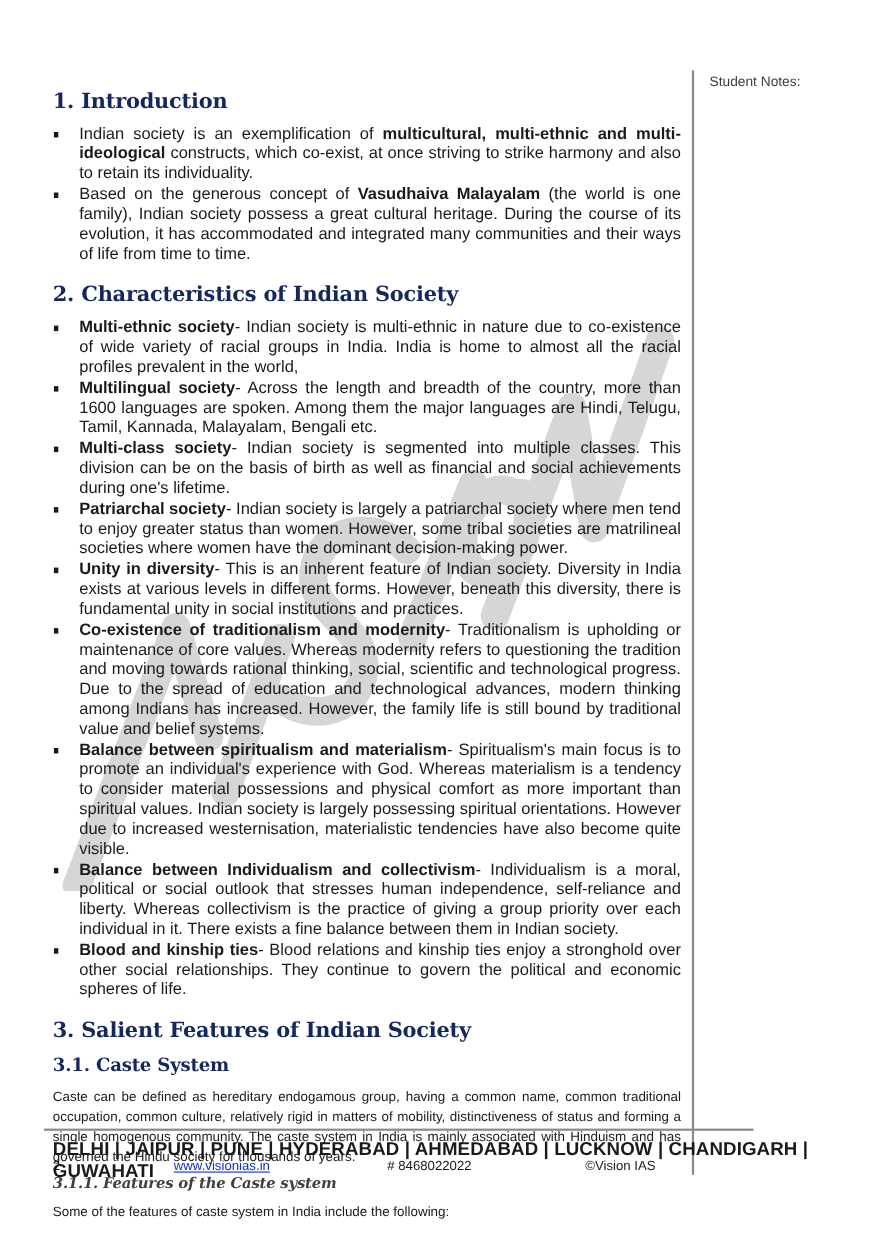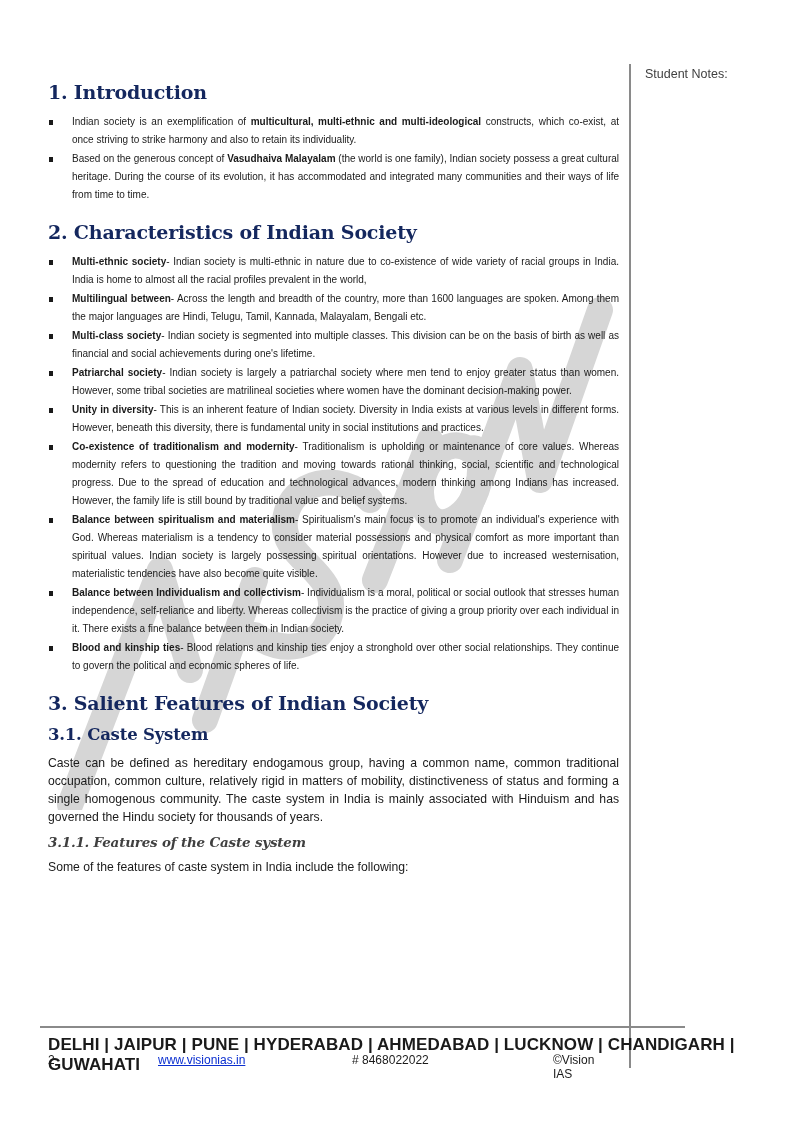--- a/index.html
+++ b/index.html
@@ -6,32 +6,32 @@
   body { width:794px; height:1123px; position:relative; overflow:hidden; font-family:"Liberation Sans", sans-serif; color:#1a1a1a; }
   .page { position:absolute; left:0; top:0; width:794px; height:1123px; }
   .watermark { position:absolute; left:40px; top:250px; width:590px; height:560px; pointer-events:none; z-index:0; }
   .main { position:absolute; left:48px; top:64px; width:571px; z-index:1; }
   .vline { position:absolute; left:629px; top:64px; width:2px; height:1004px; background:#8a8a8a; z-index:1; }
   .notes-label { position:absolute; left:645px; top:67px; font-size:12.5px; color:#404040; z-index:1; }
   h1 { font-family:"DejaVu Serif", serif; font-weight:bold; color:#14275e; font-size:19px; margin:15px 0 8px 0; letter-spacing:-0.2px; line-height:26px; }
   h2 { font-family:"DejaVu Serif", serif; font-weight:bold; color:#14275e; font-size:16.5px; margin:2px 0 8px 0; line-height:22px; letter-spacing:-0.2px; }
   h3 { font-family:"DejaVu Serif", serif; font-weight:bold; font-style:italic; color:#404040; font-size:13.5px; margin:6px 0 6px 0; line-height:20px; letter-spacing:-0.2px; }
   ul { list-style:none; margin:0 0 6px 0; padding:0; }
-  li { position:relative; padding-left:24px; font-size:10px; line-height:18px; text-align:justify; margin-bottom:1px; }
+  li { position:relative; padding-left:24px; font-size:15px; line-height:18px; text-align:justify; margin-bottom:1px; }
   li .bullet { position:absolute; left:1px; top:7px; width:4px; height:5px; background:#1a1a1a; }
   p { font-size:12.2px; line-height:18px; text-align:justify; margin:0 0 6px 0; }
   b { font-weight:bold; }
   .footer-rule { position:absolute; left:40px; top:1026px; width:645px; height:2px; background:#8a8a8a; z-index:1; }
   .footer-cities { position:absolute; left:48px; top:1035px; font-size:17px; font-weight:bold; color:#1a1a1a; letter-spacing:0.1px; z-index:1; }
   .footer-row { position:absolute; left:48px; top:1053px; width:560px; height:16px; font-size:12px; color:#1a1a1a; z-index:1; }
   .footer-row span { position:absolute; top:0; }
   .f-page { left:0; }
   .f-url { left:110px; color:#0b2fd0; text-decoration:underline;text-align:center; }
   .f-phone { left:304px; }
-  .f-copy { left:505px; }
+  .f-copy { left:484px; }
 </style>
 </head>
 <body>
 
 <div class="page">
 
   <svg class="watermark" viewBox="0 0 590 560">
     <g fill="none" stroke="#cfcfcf" stroke-width="26" stroke-linecap="round" stroke-linejoin="round" opacity="0.85">
       <path d="M30 555 L120 320 L150 420"></path>
       <path d="M165 470 L215 330"></path>
@@ -58,21 +58,21 @@
           <span class="bullet"></span>
           <span>Based on the generous concept of </span><b>Vasudhaiva Malayalam</b><span> (the world is one family), Indian society possess a great cultural heritage.  During the course of its evolution, it has accommodated and integrated many communities and their ways of life from time to time.</span>
         </li>
       </ul>
     </section>
 
     <section>
       <h1>2. Characteristics of Indian Society</h1>
       <ul>
         <li><span class="bullet"></span><b>Multi-ethnic society</b><span>- Indian society is multi-ethnic in nature due to co-existence of wide variety of racial groups in India. India is home to almost all the racial profiles prevalent in the world,</span></li>
-        <li><span class="bullet"></span><b>Multilingual between</b><span>- Across the length and breadth of the country, more than 1600 languages are spoken. Among them the major languages are Hindi, Telugu, Tamil, Kannada, Malayalam, Bengali etc.</span></li>
+        <li><span class="bullet"></span><b>Multilingual society</b><span>- Across the length and breadth of the country, more than 1600 languages are spoken. Among them the major languages are Hindi, Telugu, Tamil, Kannada, Malayalam, Bengali etc.</span></li>
         <li><span class="bullet"></span><b>Multi-class society</b><span>- Indian society is segmented into multiple classes. This division can be on the basis of birth as well as financial and social achievements during one's lifetime.</span></li>
         <li><span class="bullet"></span><b>Patriarchal society</b><span>- Indian society is largely a patriarchal society where men tend to enjoy greater status than women. However, some tribal societies are matrilineal societies where women have the dominant decision-making power.</span></li>
         <li><span class="bullet"></span><b>Unity in diversity</b><span>- This is an inherent feature of Indian society. Diversity in India exists at various levels in different forms. However, beneath this diversity, there is fundamental unity in social institutions and practices.</span></li>
         <li><span class="bullet"></span><b>Co-existence of traditionalism and modernity</b><span>- Traditionalism is upholding or maintenance of core values. Whereas modernity refers to questioning the tradition and moving towards rational thinking, social, scientific and technological progress. Due to the spread of education and technological advances, modern thinking among Indians has increased. However, the family life is still bound by traditional value and belief systems.</span></li>
         <li><span class="bullet"></span><b>Balance between spiritualism and materialism</b><span>- Spiritualism's main focus is to promote an individual's experience with God.  Whereas materialism is a tendency to consider material possessions and physical comfort as more important than spiritual values. Indian society is largely possessing spiritual orientations. However due to increased westernisation, materialistic tendencies have also become quite visible.</span></li>
         <li><span class="bullet"></span><b>Balance between Individualism and collectivism</b><span>- Individualism is a moral, political or social outlook that stresses human independence, self-reliance and liberty. Whereas collectivism is the practice of giving a group priority over each individual in it. There exists a fine balance between them in Indian society.</span></li>
         <li><span class="bullet"></span><b>Blood and kinship ties</b><span>- Blood relations and kinship ties enjoy a stronghold over other social relationships. They continue to govern the political and economic spheres of life.</span></li>
       </ul>
     </section>
 

